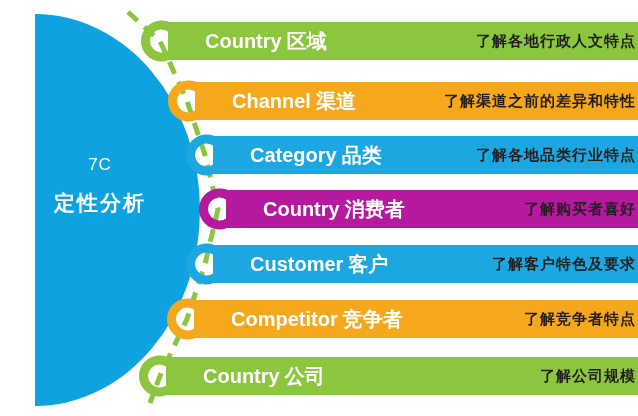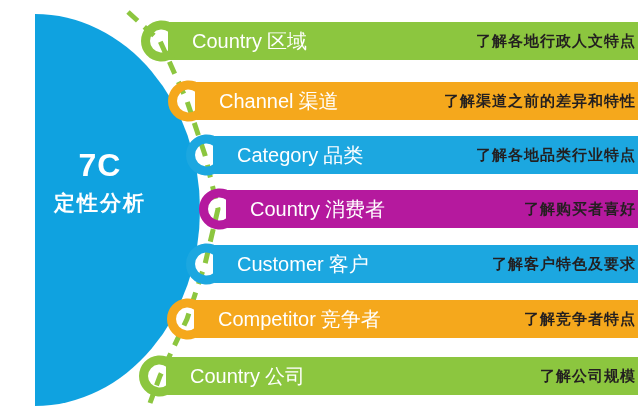--- a/index.html
+++ b/index.html
@@ -34,22 +34,22 @@
   .petal-text {
     position: absolute;
     left: 0px;
     top: 150px;
     width: 200px;
     text-align: center;
     color: #ffffff;
     pointer-events: none;
   }
   .petal-title {
-    font-size: 32px;
-    font-weight: bold;
+    font-size: 17px;
+    font-weight: normal;
     letter-spacing: 1px;
     line-height: 30px;
   }
   .petal-sub {
     font-size: 21px;
     font-weight: bold;
     letter-spacing: 2px;
     line-height: 38px;
     margin-top: 4px;
   }
@@ -75,23 +75,23 @@
     top: 0;
     height: 38px;
     border-radius: 2px;
     display: flex;
     align-items: center;
     box-sizing: border-box;
   }
   .label {
     color: #ffffff;
     font-size: 20px;
-    font-weight: normal;
+    font-weight: bold;
     white-space: nowrap;
-    padding-left: 24px;
+    padding-left: 37px;
     letter-spacing: 0px;
   }
   .label .cn {
     margin-left: 5px;
   }
   .desc {
     color: #231f20;
     font-size: 15px;
     font-weight: bold;
     white-space: nowrap;

